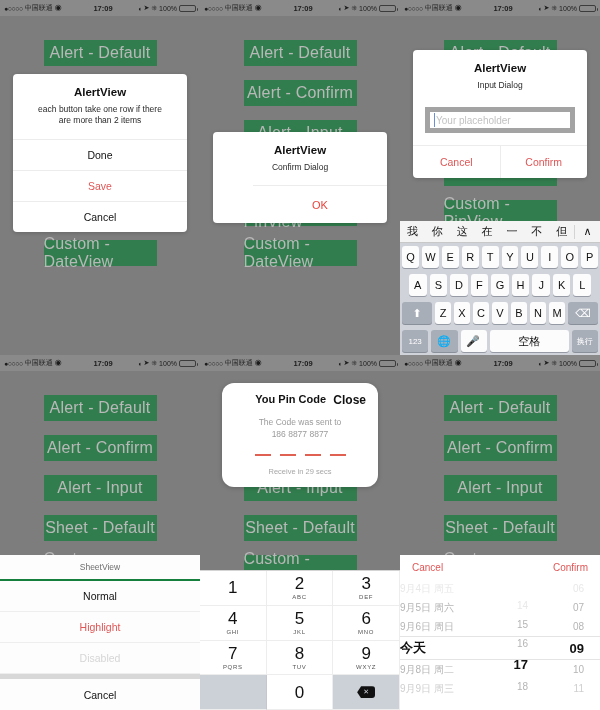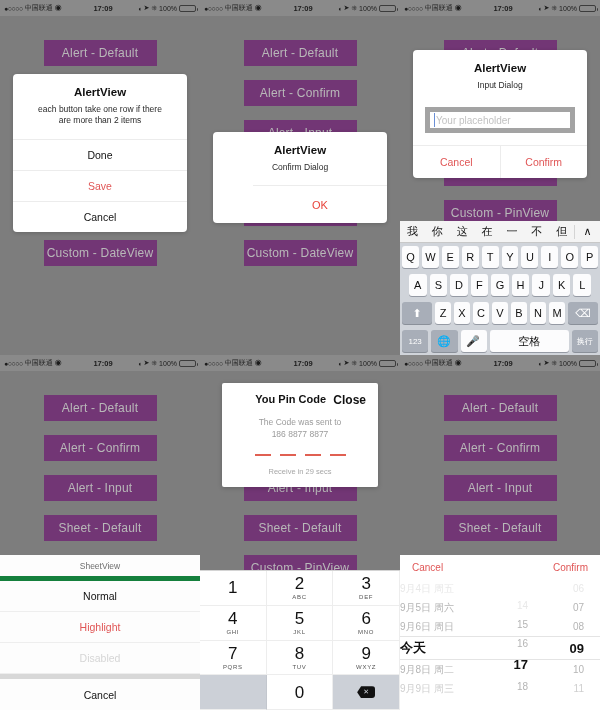--- a/index.html
+++ b/index.html
@@ -51,23 +51,23 @@
   }
   .sb-batt-fill { width: 100%; height: 100%; background: #2db34a; border-radius: 1px; }
 
   
   .btn-stack {
     padding-top: 24px;
     display: flex; flex-direction: column; align-items: center; gap: 14px;
   }
   .bbtn {
     width: 113px; height: 26px;
-    background: #701a75;
+    background: #15803d;
     color: #d4d4d4;
-    font-size: 12px;
+    font-size: 16px;
     display: flex; align-items: center; justify-content: center;
     letter-spacing: 0.2px;
   }
 
   
   .dim {
     position: absolute; inset: 0;
     background: rgba(120,120,120,0.30);
     z-index: 10;
   }
@@ -141,35 +141,35 @@
 
   
   .sheet {
     position: absolute; left: 0; right: 0; bottom: 0;
     z-index: 20;
     background: #fdfdfd;
   }
   .sheet-title {
     height: 26px; display: flex; align-items: center; justify-content: center;
     font-size: 8.5px; color: #6e6e6e;
-    border-bottom: 5px solid #15803d;
+    border-bottom: 2px solid #15803d;
   }
   .sheet-row {
     height: 31px; display: flex; align-items: center; justify-content: center;
     font-size: 10.5px; color: #111;
     border-bottom: 1px solid #eee;
   }
   .sheet-row.red { color: #e05656; }
   .sheet-row.disabled { color: #d6d6d6; }
   .sheet-gap { height: 5px; background: #d8d8d8; }
 
   
   .pin {
     position: absolute; left: 22px; top: 28px; width: 156px;
-    background: #fff; border-radius: 2px; z-index: 20;
+    background: #fff; border-radius: 12px; z-index: 20;
     padding: 10px 12px 11px;
     box-shadow: 0 1px 5px rgba(0,0,0,0.2);
   }
   .pin-head { display: flex; align-items: flex-start; }
   .pin-title { flex: 1; text-align: center; font-size: 11px; font-weight: bold; color: #111; padding-left: 14px; }
   .pin-close { font-size: 12px; font-weight: bold; color: #111; }
   .pin-sent { text-align: center; font-size: 8.5px; color: #9b9b9b; margin-top: 9px; line-height: 1.45; }
   .pin-dashes { display: flex; justify-content: center; gap: 9px; margin: 13px 0 11px; }
   .pin-dash { width: 16px; height: 2px; background: #e06052; }
   .pin-recv { text-align: center; font-size: 7.5px; color: #a6a6a6; }

